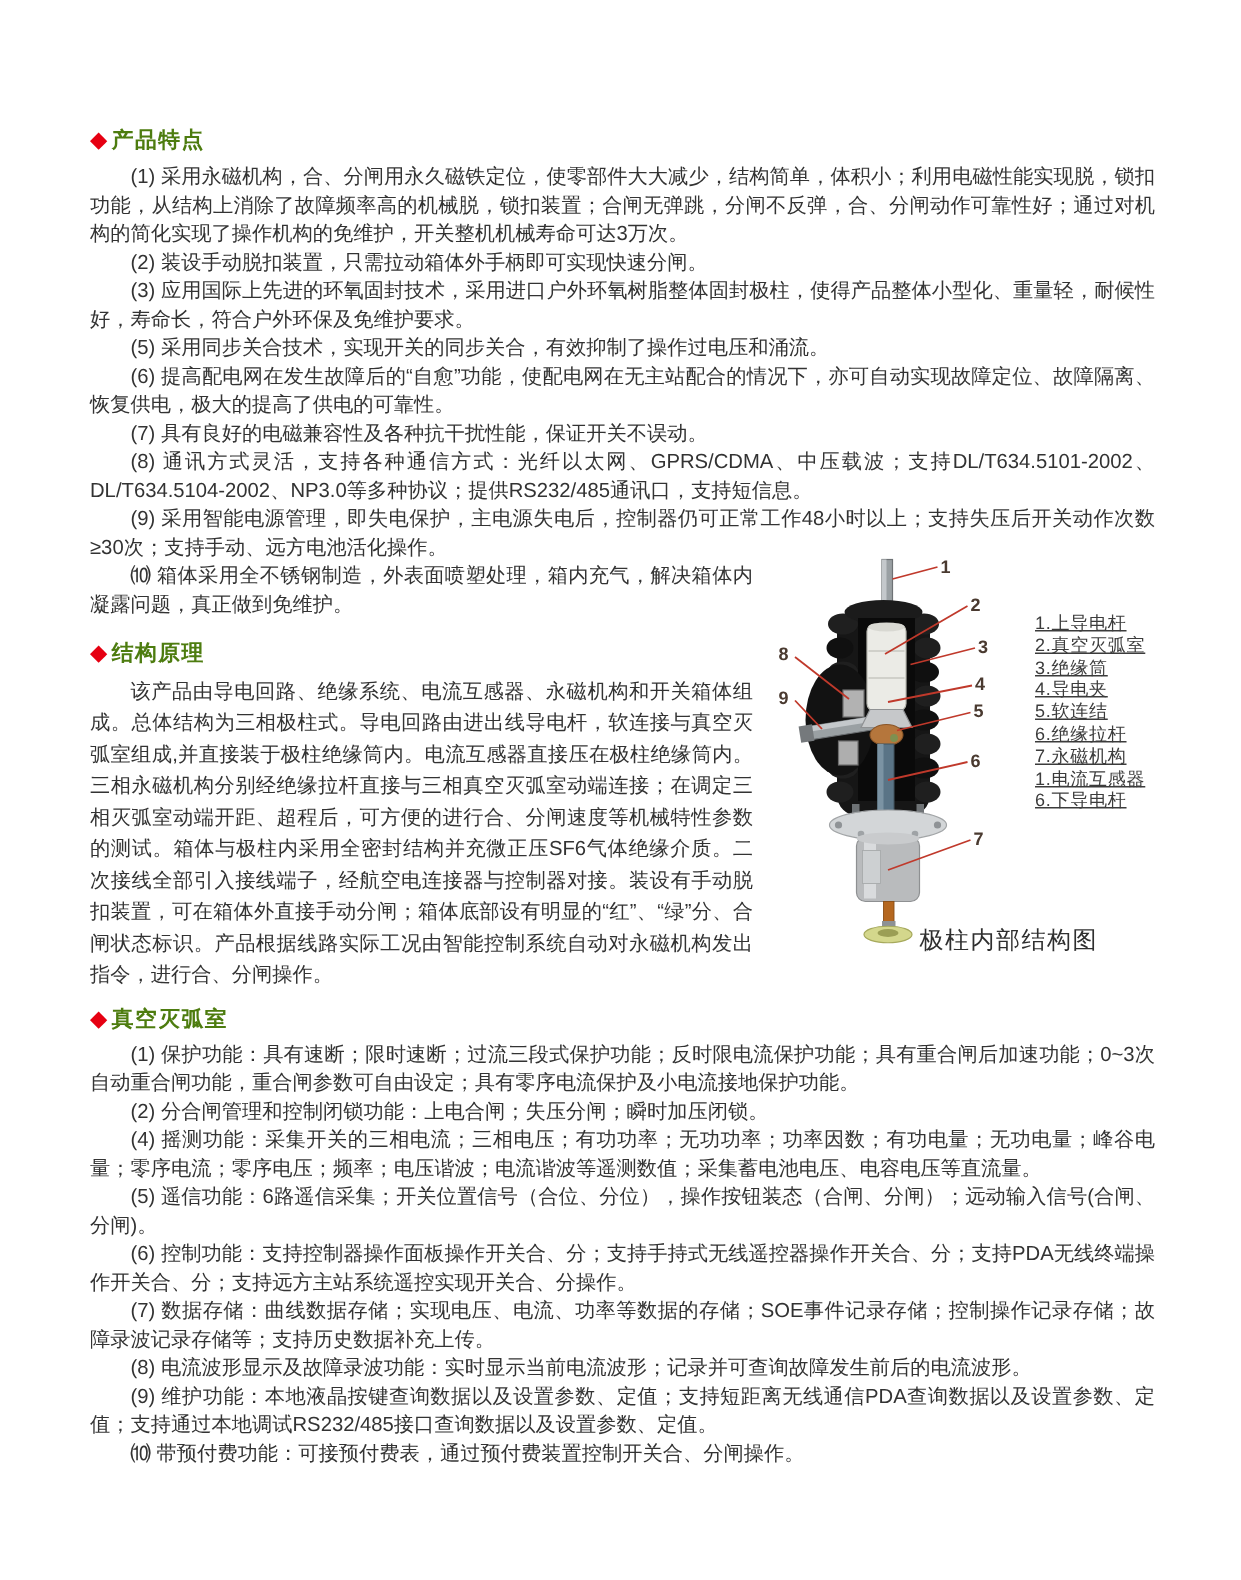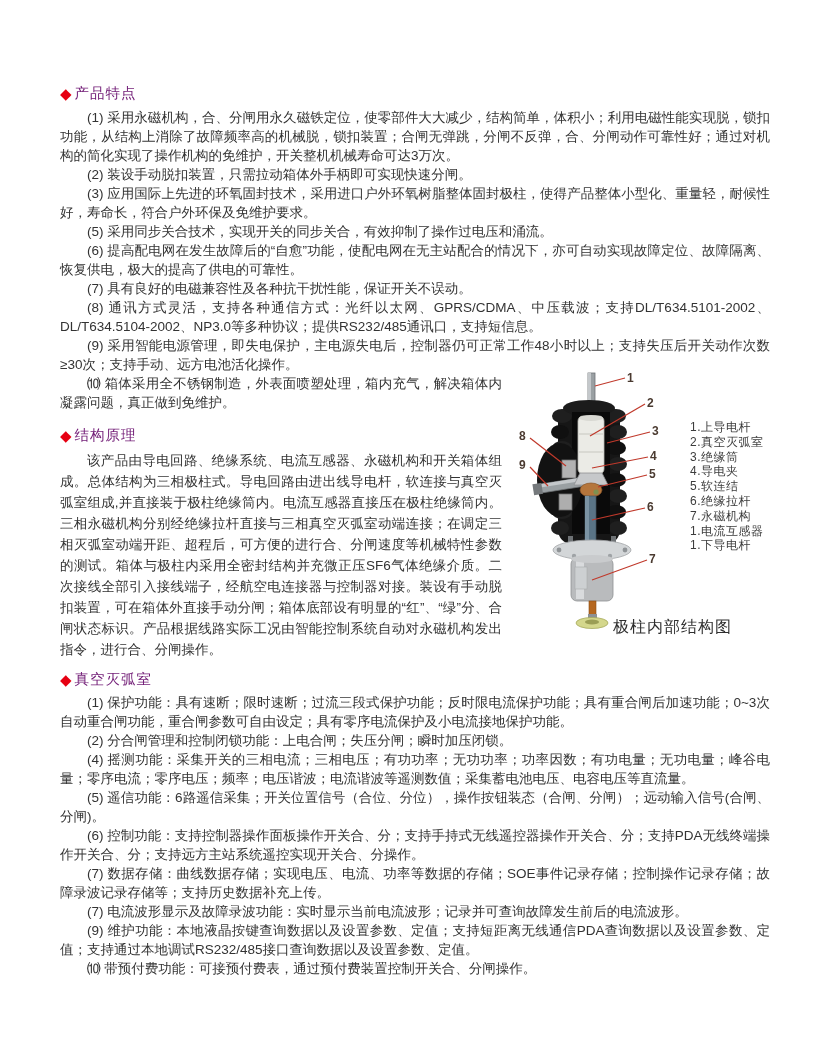--- a/index.html
+++ b/index.html
@@ -4,35 +4,35 @@
 <style>
   html,body{margin:0;padding:0;}
   body{
     width:827px;height:1053px;background:#ffffff;
     font-family:"Liberation Sans","DejaVu Sans",sans-serif;
     color:#2f2f2f;overflow:hidden;
   }
   .page{box-sizing:border-box;width:827px;height:1053px;padding:84px 57px 0 60px;}
   .sec-header{display:flex;align-items:center;margin:0 0 5px 0;}
   .diamond{color:#e60012;font-size:15px;line-height:18px;margin-right:3px;}
-  .sec-title{font-size:14.5px;font-weight:normal;color:#701a75;letter-spacing:1px;}
+  .sec-title{font-size:14.5px;font-weight:bold;color:#4d7c0f;letter-spacing:1px;}
   p.item,p.para{margin:0;font-size:13.5px;line-height:19px;color:#333;text-indent:2em;text-align:justify;}
   p.para{line-height:21px;}
   .sec-structure{margin-top:14px;}
   .sec-functions{clear:both;padding-top:10px;}
   .sec-functions .sec-header{margin-bottom:4px;}
 
   
   .diagram{
     float:right;position:relative;width:258px;height:276px;
     margin:-6px 0 6px 10px;
   }
   .diagram svg{position:absolute;left:0;top:0;}
   .callout{position:absolute;font-size:12px;font-weight:bold;color:#4a3a30;line-height:12px;}
-  .legend{position:absolute;left:178px;top:52px;font-size:12px;line-height:14.8px;color:#3c3c3c;white-space:nowrap;}
+  .legend{position:absolute;left:178px;top:40px;font-size:12px;line-height:14.8px;color:#3c3c3c;white-space:nowrap;text-decoration:underline;}
   .legend-item{letter-spacing:0.5px;}
   .diagram-caption{position:absolute;left:101px;top:249px;font-size:16px;color:#2f2f2f;letter-spacing:1px;white-space:nowrap;}
 </style>
 </head>
 <body>
 
 <div class="page">
 
   <section class="sec sec-features">
     <div class="sec-header">
@@ -157,21 +157,21 @@
       <span class="callout" style="left:7px;top:91px">9</span>
       <div class="legend">
         <div class="legend-item">1.上导电杆</div>
         <div class="legend-item">2.真空灭弧室</div>
         <div class="legend-item">3.绝缘筒</div>
         <div class="legend-item">4.导电夹</div>
         <div class="legend-item">5.软连结</div>
         <div class="legend-item">6.绝缘拉杆</div>
         <div class="legend-item">7.永磁机构</div>
         <div class="legend-item">1.电流互感器</div>
-        <div class="legend-item">1.下导电杆</div>
+        <div class="legend-item">6.下导电杆</div>
       </div>
       <div class="diagram-caption">极柱内部结构图</div>
     </div>
 
     <p class="item">⑽ 箱体采用全不锈钢制造，外表面喷塑处理，箱内充气，解决箱体内凝露问题，真正做到免维护。</p>
   </section>
 
   <section class="sec sec-structure">
     <div class="sec-header">
       <span class="diamond">◆</span>
@@ -184,18 +184,18 @@
     <div class="sec-header">
       <span class="diamond">◆</span>
       <span class="sec-title">真空灭弧室</span>
     </div>
     <p class="item">(1) 保护功能：具有速断；限时速断；过流三段式保护功能；反时限电流保护功能；具有重合闸后加速功能；0~3次自动重合闸功能，重合闸参数可自由设定；具有零序电流保护及小电流接地保护功能。</p>
     <p class="item">(2) 分合闸管理和控制闭锁功能：上电合闸；失压分闸；瞬时加压闭锁。</p>
     <p class="item">(4) 摇测功能：采集开关的三相电流；三相电压；有功功率；无功功率；功率因数；有功电量；无功电量；峰谷电量；零序电流；零序电压；频率；电压谐波；电流谐波等遥测数值；采集蓄电池电压、电容电压等直流量。</p>
     <p class="item">(5) 遥信功能：6路遥信采集；开关位置信号（合位、分位），操作按钮装态（合闸、分闸）；远动输入信号(合闸、分闸)。</p>
     <p class="item">(6) 控制功能：支持控制器操作面板操作开关合、分；支持手持式无线遥控器操作开关合、分；支持PDA无线终端操作开关合、分；支持远方主站系统遥控实现开关合、分操作。</p>
     <p class="item">(7) 数据存储：曲线数据存储；实现电压、电流、功率等数据的存储；SOE事件记录存储；控制操作记录存储；故障录波记录存储等；支持历史数据补充上传。</p>
-    <p class="item">(7) 电流波形显示及故障录波功能：实时显示当前电流波形；记录并可查询故障发生前后的电流波形。</p>
+    <p class="item">(8) 电流波形显示及故障录波功能：实时显示当前电流波形；记录并可查询故障发生前后的电流波形。</p>
     <p class="item">(9) 维护功能：本地液晶按键查询数据以及设置参数、定值；支持短距离无线通信PDA查询数据以及设置参数、定值；支持通过本地调试RS232/485接口查询数据以及设置参数、定值。</p>
     <p class="item">⑽ 带预付费功能：可接预付费表，通过预付费装置控制开关合、分闸操作。</p>
   </section>
 
 </div>
 
 </body></html>

